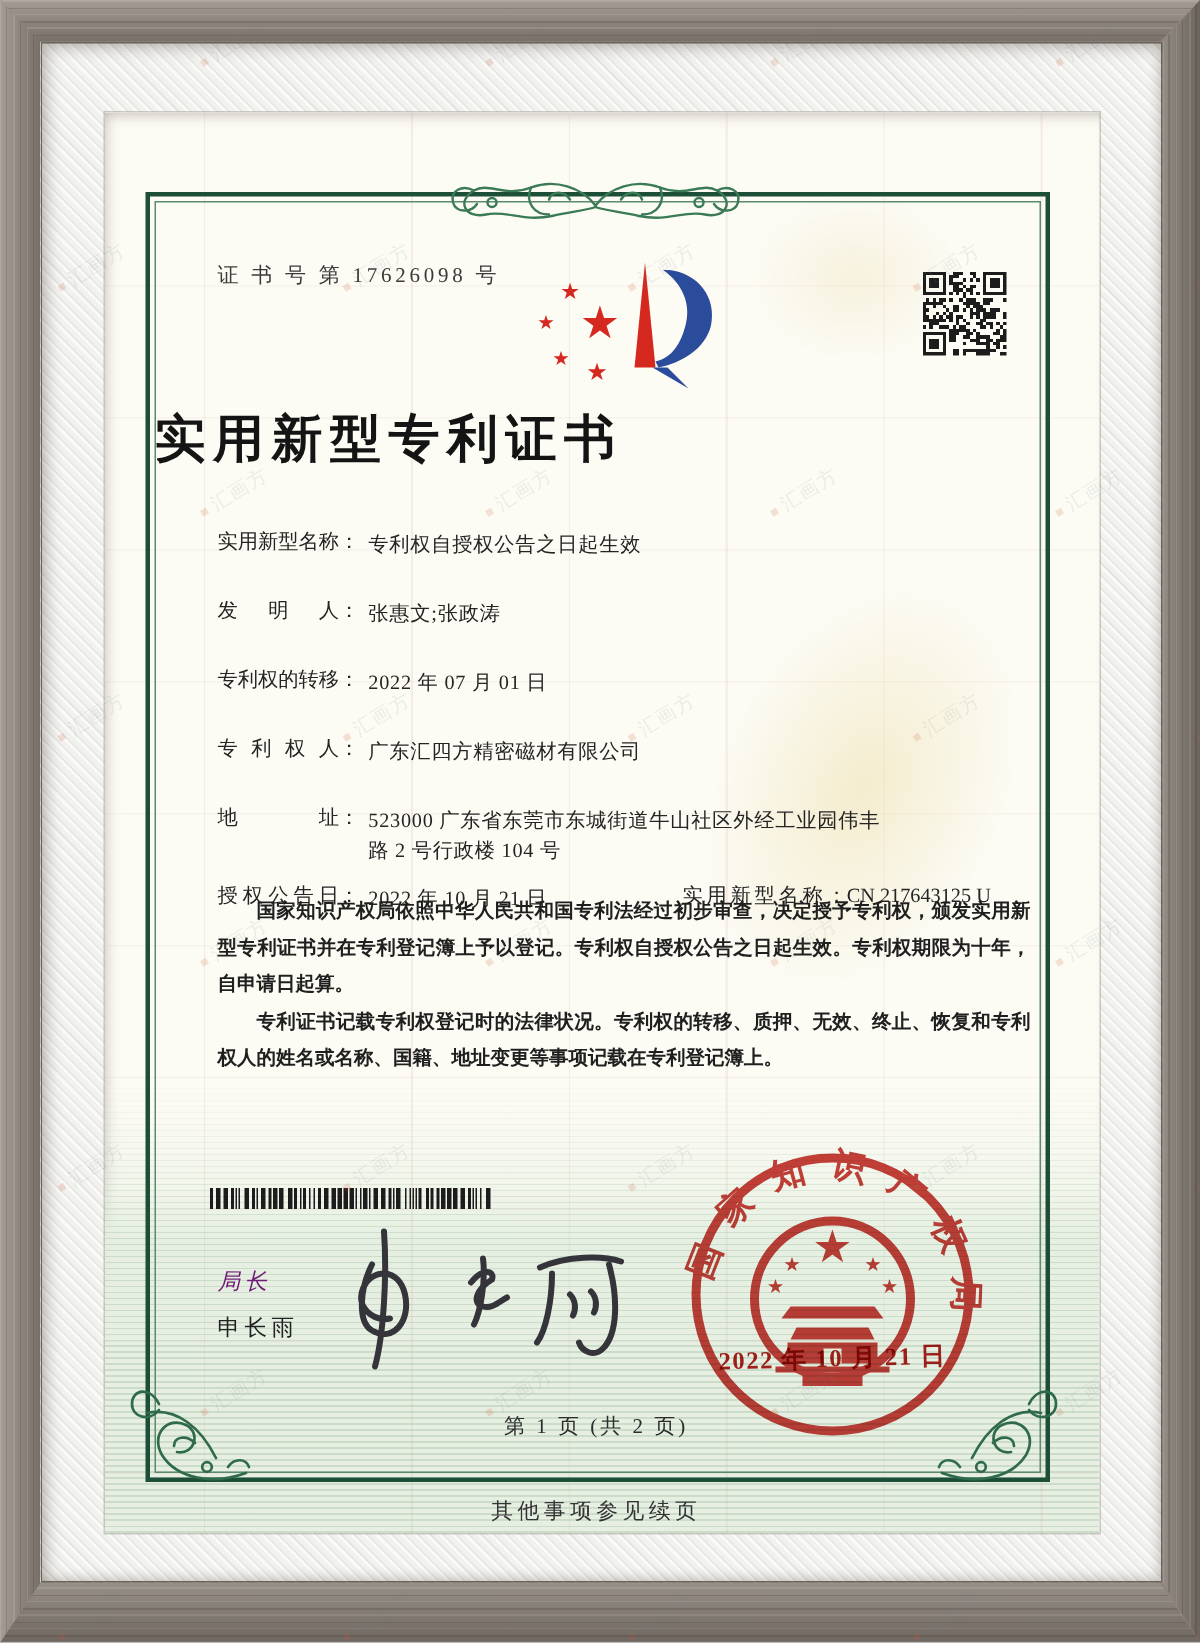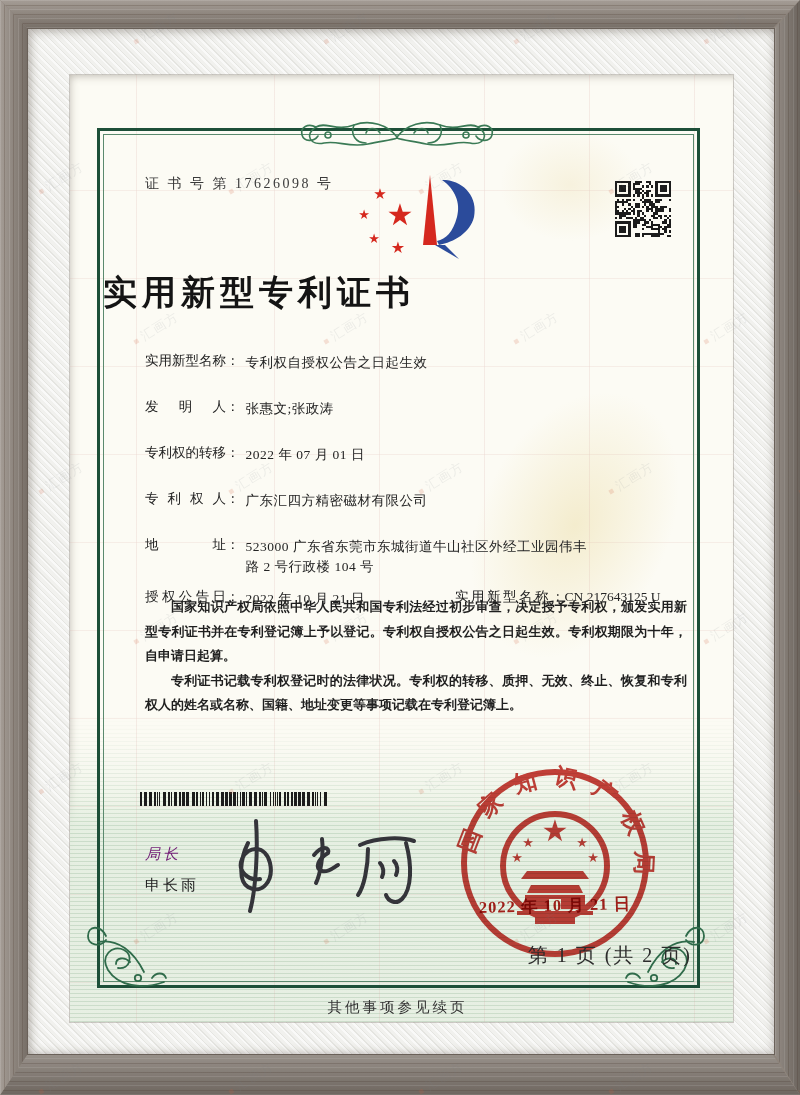--- a/index.html
+++ b/index.html
@@ -70,21 +70,21 @@
   .paras p{margin:0;text-indent:2em;}
   .barcode{left:70px;top:717px;}
   .juzhang{left:75px;top:770px;font-size:15px;letter-spacing:3px;color:#701a75;
       font-family:"Liberation Sans",sans-serif;font-weight:500;font-style:italic;}
   .juname{left:75px;top:801px;font-size:15px;letter-spacing:3px;color:#222;
       font-family:Liberation Mono, monospace;font-weight:500;}
   .sig{left:140px;top:738px;}
   .seal{left:385px;top:688px;mix-blend-mode:multiply;opacity:.93;}
   .sealdate{left:385px;top:820px;width:200px;text-align:center;font-size:16.5px;font-weight:700;
       color:#b3221d;letter-spacing:1px;transform:rotate(-1.5deg);mix-blend-mode:multiply;}
-  .pageinfo{left:33px;top:867px;width:589px;text-align:right;font-size:20px;
+  .pageinfo{left:33px;top:867px;width:589px;text-align:center;font-size:14px;
       letter-spacing:2px;color:#2c2c2c;}
   .footnote{left:33px;top:923px;width:589px;text-align:center;font-size:14.5px;
       letter-spacing:3px;color:#333;}
   
   #wmlayer{position:absolute;left:0;top:0;width:800px;height:1095px;pointer-events:none;z-index:60;}
   .wm{position:absolute;transform:rotate(-32deg);font-family:"Liberation Sans",sans-serif;
       font-size:13px;color:rgba(120,128,134,.55);letter-spacing:1px;opacity:.22;white-space:nowrap;}
   .wm::before{content:"■";color:rgba(205,92,60,.8);font-size:9px;margin-right:3px;vertical-align:1px;}
 </style>
 </head>

